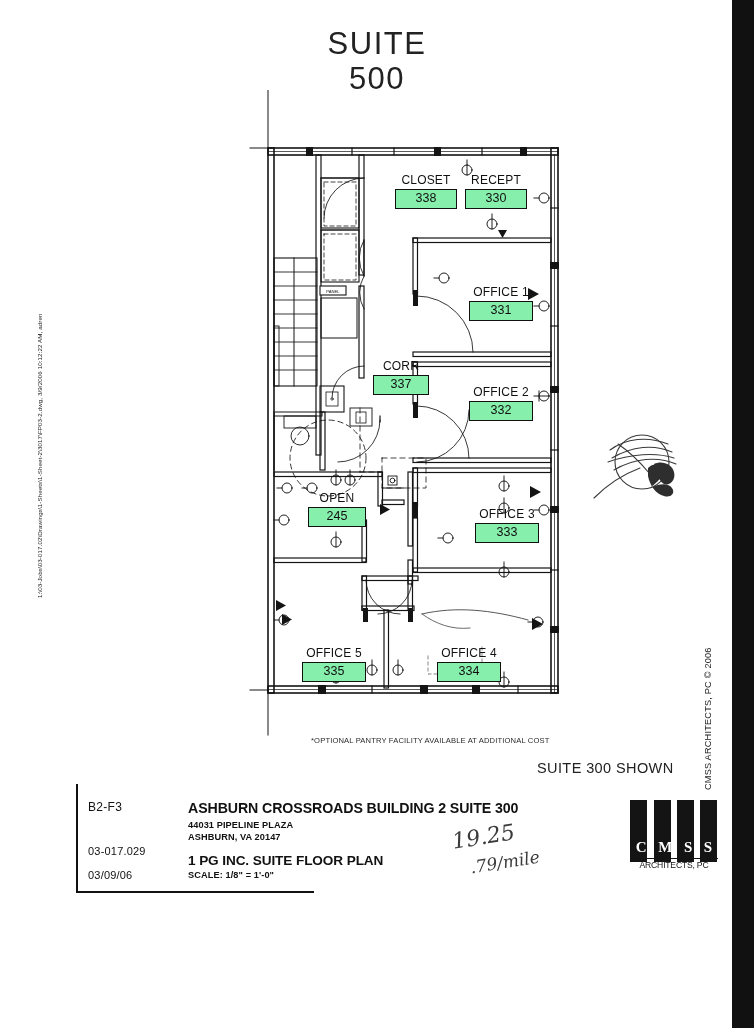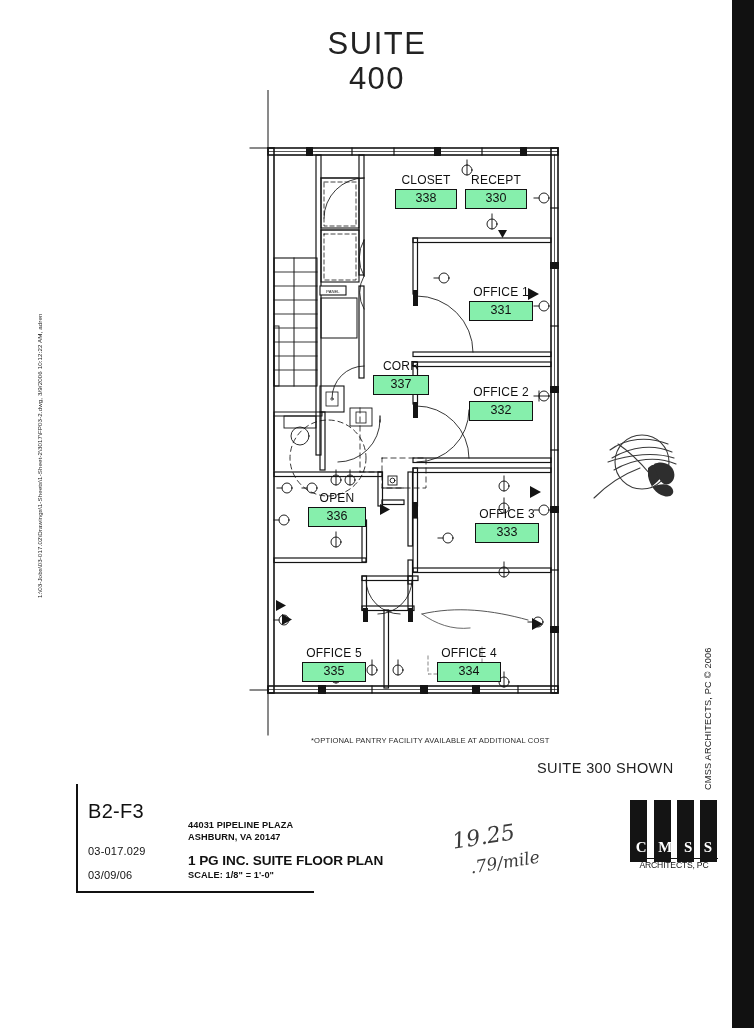--- a/index.html
+++ b/index.html
@@ -59,21 +59,21 @@
   }
   .suite-shown{
     position:absolute;left:537px;top:760px;
     font-size:14.5px;letter-spacing:.4px;color:#222;white-space:nowrap;
   }
 
   
   .tb-rule-v{position:absolute;left:76px;top:784px;width:1.6px;height:108px;background:#111;}
   .tb-rule-h{position:absolute;left:76px;top:891px;width:238px;height:1.6px;background:#111;}
 
-  .tb-sheet{position:absolute;left:88px;top:800px;font-size:20px;color:#111;letter-spacing:.3px;}
+  .tb-sheet{position:absolute;left:88px;top:800px;font-size:12px;color:#111;letter-spacing:.3px;}
   .tb-job{position:absolute;left:88px;top:845px;font-size:11px;color:#111;letter-spacing:.2px;}
   .tb-date{position:absolute;left:88px;top:869px;font-size:11px;color:#111;letter-spacing:.2px;}
 
   .tb-proj{position:absolute;left:188px;top:800px;font-size:14.2px;font-weight:bold;color:#111;letter-spacing:-.1px;white-space:nowrap;}
   .tb-addr1{position:absolute;left:188px;top:820px;font-size:9.2px;font-weight:bold;color:#111;letter-spacing:.1px;white-space:nowrap;}
   .tb-addr2{position:absolute;left:188px;top:832px;font-size:9.2px;font-weight:bold;color:#111;letter-spacing:.1px;white-space:nowrap;}
   .tb-desc{position:absolute;left:188px;top:853px;font-size:13.6px;font-weight:bold;color:#111;letter-spacing:-.1px;white-space:nowrap;}
   .tb-scale{position:absolute;left:188px;top:870px;font-size:9.2px;font-weight:bold;color:#111;letter-spacing:.1px;white-space:nowrap;}
 
   
@@ -117,21 +117,21 @@
 </head>
 <body>
 
 <div class="page">
 
   <div class="scan-edge"></div>
   <div class="scan-edge-inner"></div>
 
   <div class="suite-title">
     <div class="l1">SUITE</div>
-    <div class="l2">400</div>
+    <div class="l2">500</div>
   </div>
 
   <div class="plan">
     <svg width="360" height="660" viewBox="0 0 360 660" xmlns="http://www.w3.org/2000/svg">
       <g fill="none" stroke="#141414" stroke-linecap="square">
 
         <line x1="36" y1="0" x2="36" y2="58" stroke-width="1"></line>
         <line x1="36" y1="600" x2="36" y2="645" stroke-width="1"></line>
         <line x1="18" y1="58" x2="36" y2="58" stroke-width="1"></line>
         <line x1="18" y1="600" x2="36" y2="600" stroke-width="1"></line>
@@ -452,21 +452,21 @@
       <div class="box">337</div>
     </div>
 
     <div class="room" style="left:237px;top:296px;width:64px;">
       <div class="nm">OFFICE 2</div>
       <div class="box">332</div>
     </div>
 
     <div class="room" style="left:76px;top:402px;width:58px;">
       <div class="nm">OPEN</div>
-      <div class="box">336</div>
+      <div class="box">245</div>
     </div>
 
     <div class="room" style="left:243px;top:418px;width:64px;">
       <div class="nm">OFFICE 3</div>
       <div class="box">333</div>
     </div>
 
     <div class="room" style="left:70px;top:557px;width:64px;">
       <div class="nm">OFFICE 5</div>
       <div class="box">335</div>
@@ -500,20 +500,21 @@
   <div class="footnote">*OPTIONAL PANTRY FACILITY AVAILABLE AT ADDITIONAL COST</div>
   <div class="suite-shown">SUITE 300 SHOWN</div>
 
   <div class="tb-rule-v"></div>
   <div class="tb-rule-h"></div>
 
   <div class="tb-sheet">B2-F3</div>
   <div class="tb-job">03-017.029</div>
   <div class="tb-date">03/09/06</div>
 
+  <div class="tb-proj">ASHBURN CROSSROADS BUILDING 2 SUITE 300</div>
   <div class="tb-addr1">44031 PIPELINE PLAZA</div>
   <div class="tb-addr2">ASHBURN, VA 20147</div>
   <div class="tb-desc">1 PG INC. SUITE FLOOR PLAN</div>
   <div class="tb-scale">SCALE: 1/8" = 1'-0"</div>
 
   <div class="hand hand-a">19.25</div>
   <div class="hand hand-b">.79/mile</div>
 
   <div class="logo">
     <div class="bars">

